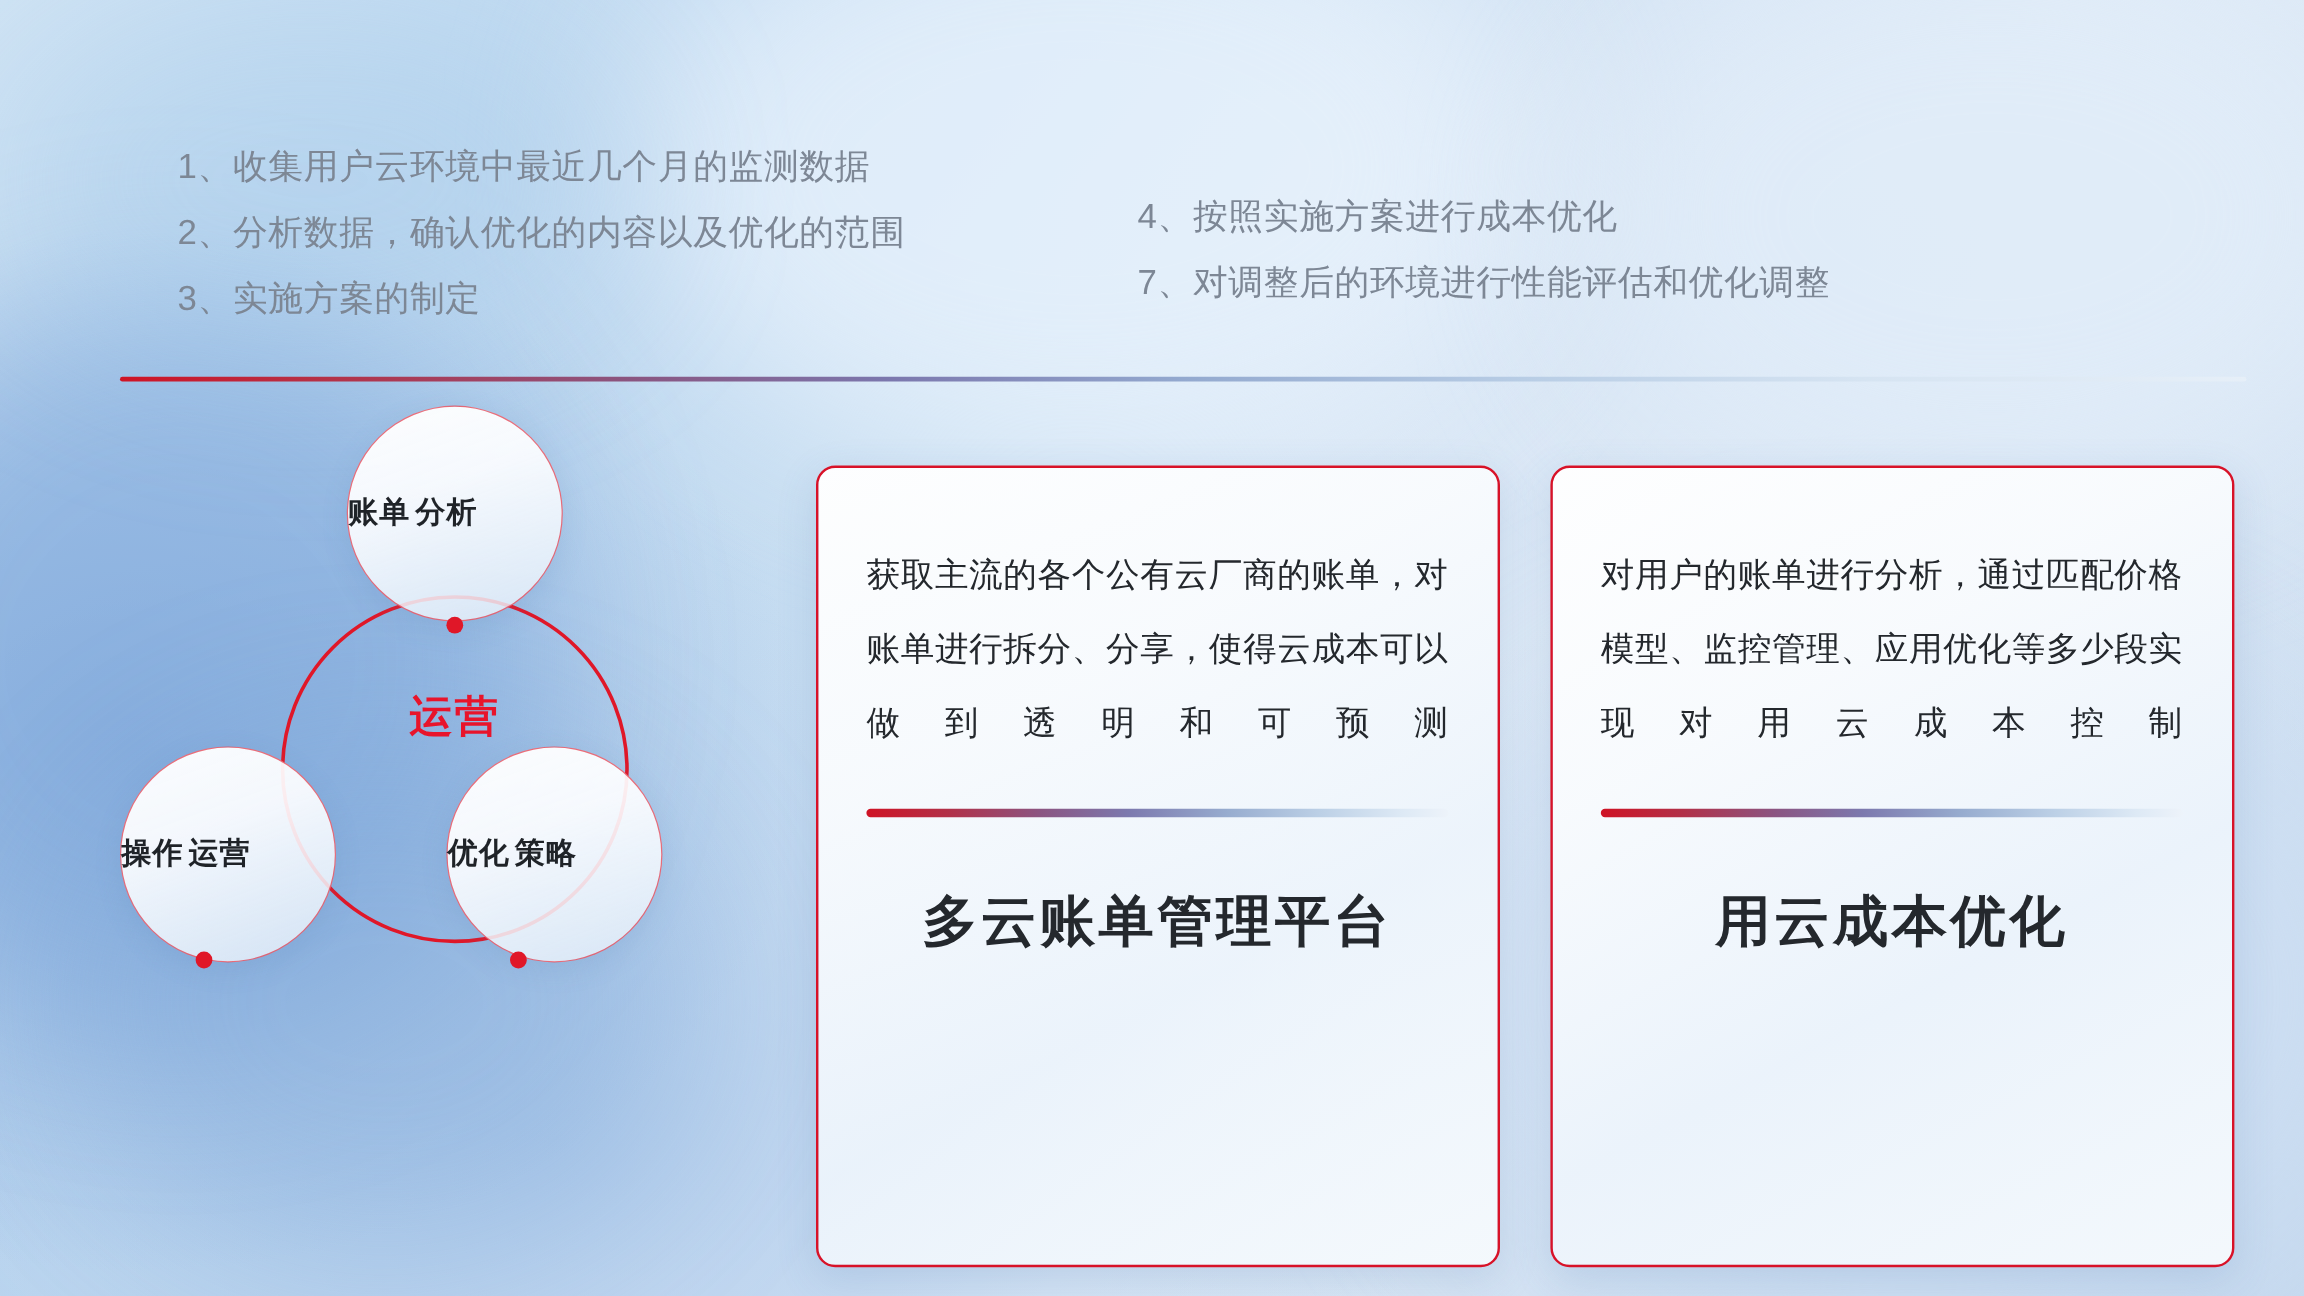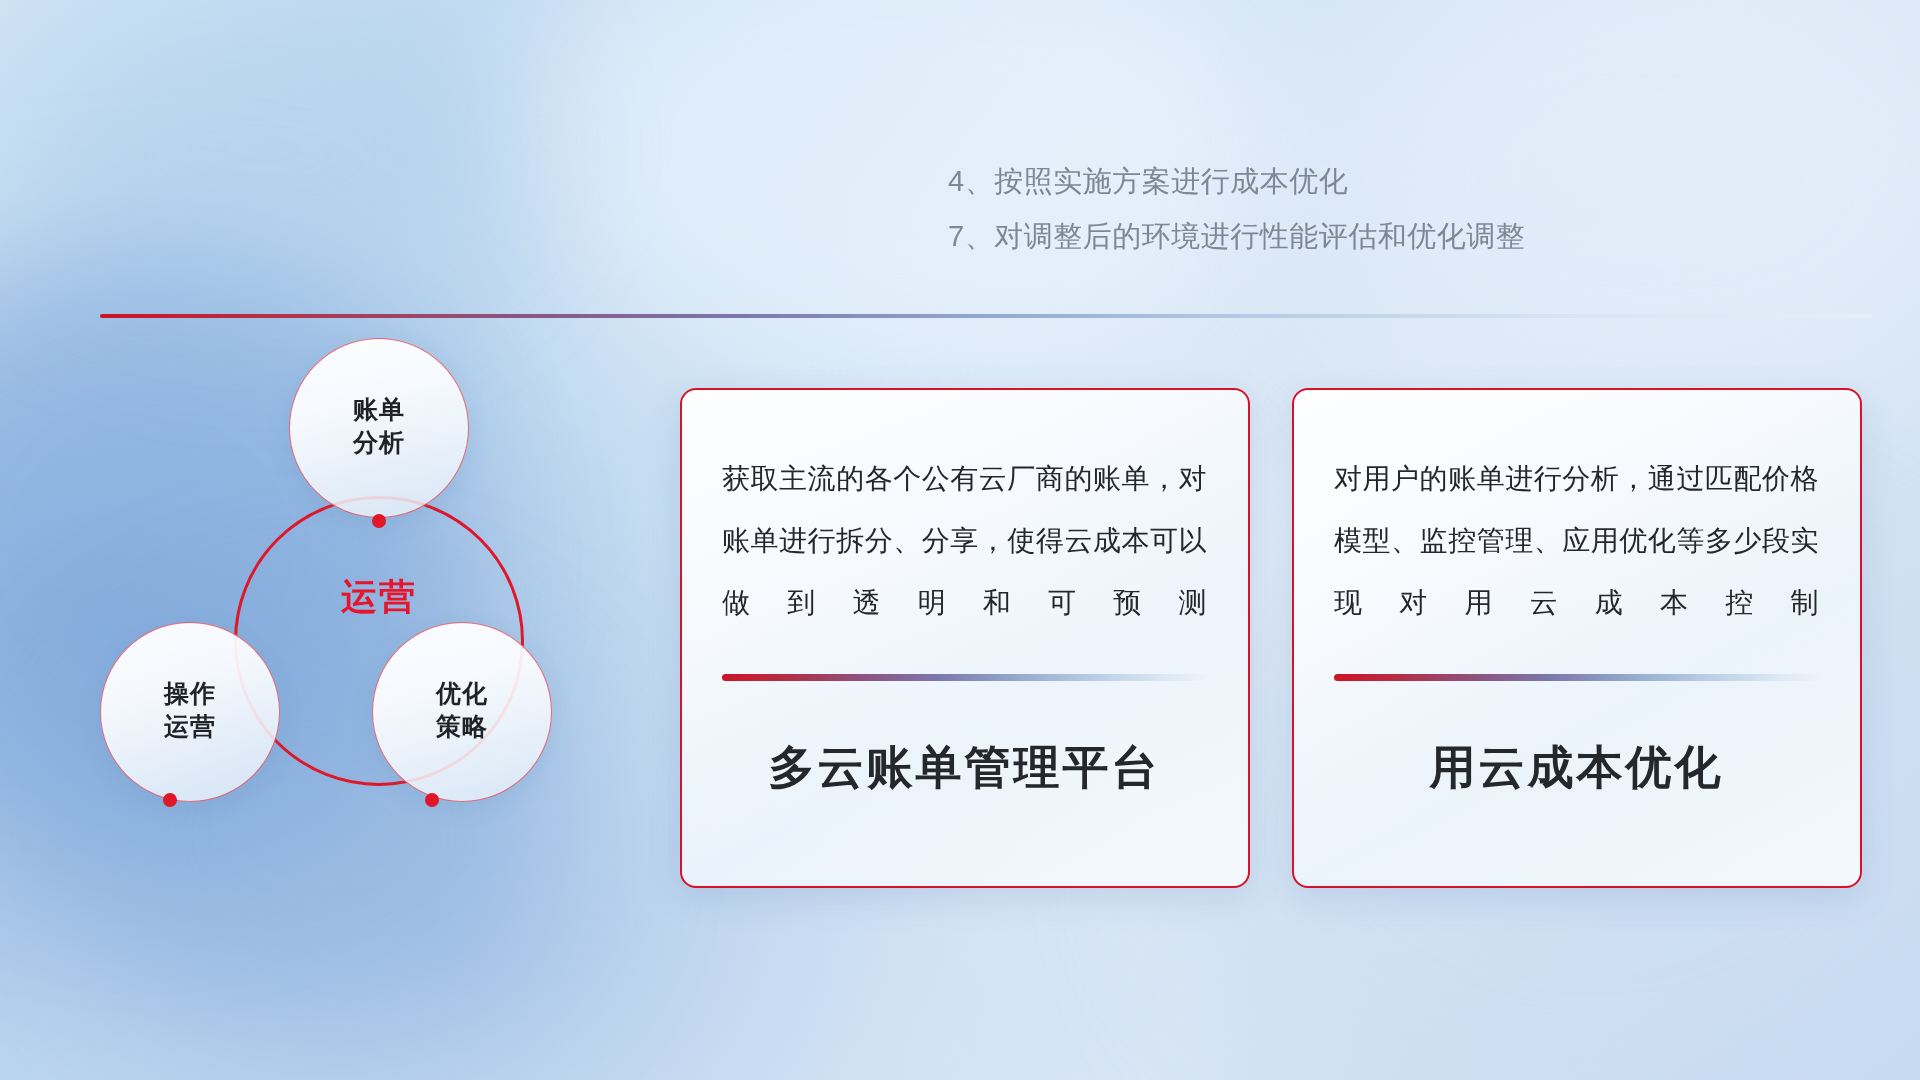--- a/index.html
+++ b/index.html
@@ -110,25 +110,23 @@
     height: 180px;
     border-radius: 50%;
     border: 1.6px solid rgba(224,23,40,0.62);
     background: linear-gradient(160deg,
       rgba(255,255,255,0.97) 0%,
       rgba(252,253,255,0.93) 38%,
       rgba(240,246,252,0.86) 72%,
       rgba(228,238,249,0.80) 100%);
     box-shadow: 0 6px 22px rgba(90,130,180,0.16);
     display: flex;
-    flex-direction: column;
     align-items: center;
-    justify-content: center;
+    justify-content: flex-start;
     gap: 4px;
-    font-family: Liberation Mono, monospace;
   }
   .bubble span {
     font-size: 25px;
     font-weight: 700;
     color: #1f2328;
     line-height: 1.18;
     letter-spacing: 1px;
   }
   .bubble-top   { left: 189px; top: -12px; }
   .bubble-left  { left: 0px;   top: 272px; }
@@ -156,21 +154,21 @@
     font-weight: 800;
     line-height: 1.22;
     letter-spacing: 2px;
   }
 
   
   .card {
     position: absolute;
     top: 388px;
     width: 570px;
-    height: 500px;
+    height: 668px;
     border-radius: 16px;
     border: 2px solid #d81228;
     background: linear-gradient(152deg,
       rgba(255,255,255,0.96) 0%,
       rgba(250,252,254,0.93) 30%,
       rgba(238,245,252,0.90) 62%,
       rgba(246,250,253,0.94) 100%);
     box-shadow: 0 10px 34px rgba(70,110,165,0.16);
     padding: 58px 41px 0 40px;
     display: flex;
@@ -219,20 +217,25 @@
 <div id="slide">
 
   <div class="blob blob-a"></div>
   <div class="blob blob-b"></div>
   <div class="blob blob-c"></div>
   <div class="blob blob-d"></div>
   <div class="blob blob-e"></div>
   <div class="blob blob-f"></div>
 
   <div class="steps">
+    <div class="steps-col steps-left">
+      <div class="step-line">1、收集用户云环境中最近几个月的监测数据</div>
+      <div class="step-line">2、分析数据，确认优化的内容以及优化的范围</div>
+      <div class="step-line">3、实施方案的制定</div>
+    </div>
     <div class="steps-col steps-right">
       <div class="step-line">4、按照实施方案进行成本优化</div>
       <div class="step-line">7、对调整后的环境进行性能评估和优化调整</div>
     </div>
   </div>
 
   <div class="top-rule"></div>
 
   <div class="diagram">
     <div class="ring"></div>

